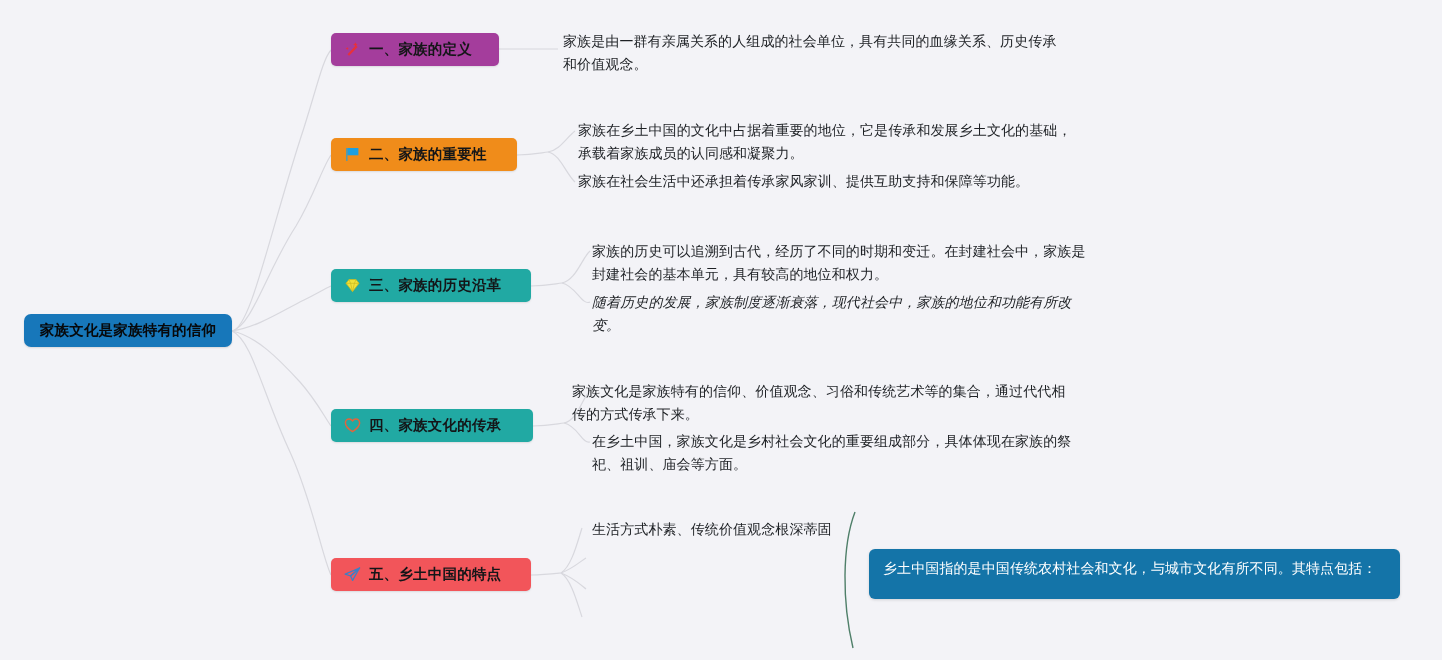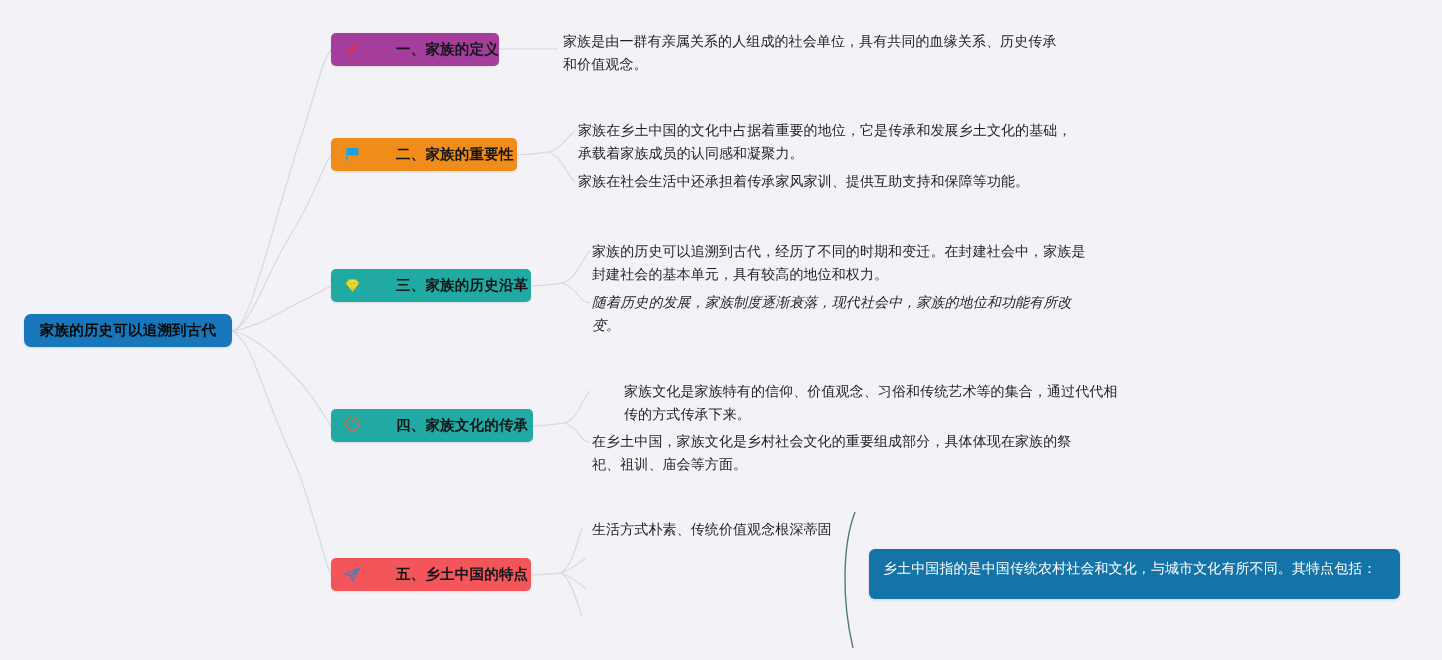--- a/index.html
+++ b/index.html
@@ -56,21 +56,20 @@
   
   .branch-node {
     position: absolute;
     height: 33px;
     border-radius: 5px;
     display: flex;
     align-items: center;
     padding: 0 14px 0 12px;
     box-shadow: 0 1px 2px rgba(0,0,0,0.10);
     white-space: nowrap;
-    gap: 27px;
   }
   .branch-node .b-icon {
     width: 19px;
     height: 19px;
     margin-right: 7px;
     display: flex;
     align-items: center;
     justify-content: center;
     flex: 0 0 auto;
   }
@@ -98,21 +97,21 @@
   }
 
   #detail-1-1 { left: 563px; top: 30px;  width: 500px; }
 
   #detail-2-1 { left: 578px; top: 119px; width: 500px; }
   #detail-2-2 { left: 578px; top: 170px; width: 500px; }
 
   #detail-3-1 { left: 592px; top: 240px; width: 506px; }
   #detail-3-2 { left: 592px; top: 291px; width: 490px; font-style: italic; }
 
-  #detail-4-1 { left: 624px; top: 380px; width: 500px; }
+  #detail-4-1 { left: 572px; top: 380px; width: 500px; }
   #detail-4-2 { left: 592px; top: 430px; width: 485px; }
 
   #detail-5-1 { left: 592px; top: 518px; width: 400px; }
 
   
   .callout-box {
     position: absolute;
     left: 869px;
     top: 549px;
     width: 531px;
@@ -166,21 +165,21 @@
       <path d="M 561 573 C 572 566, 578 540, 582 528"></path>
       <path d="M 561 573 C 574 568, 582 560, 586 558"></path>
       <path d="M 561 573 C 574 578, 582 586, 586 589"></path>
       <path d="M 561 573 C 572 580, 578 606, 582 617"></path>
     </g>
 
     <path d="M 855 512 C 842 546, 842 602, 853 648" fill="none" stroke="#4f7f69" stroke-width="1.4"></path>
   </svg>
 
   <div class="root-node">
-    <span class="root-label">家族的历史可以追溯到古代</span>
+    <span class="root-label">家族文化是家族特有的信仰</span>
   </div>
 
   <div class="branch-node" id="branch-1">
     <span class="b-icon">
       <svg width="19" height="19" viewBox="0 0 19 19">
         <path d="M4.5 14.2 L13 5.2 L14.6 6.9 L6.1 15.8 Z" fill="#e8313a"></path>
         <path d="M12.4 2.2 l0.7 1.6 1.6 0.7 -1.6 0.7 -0.7 1.6 -0.7 -1.6 -1.6 -0.7 1.6 -0.7 Z" fill="#e8313a"></path>
         <path d="M4.2 7.0 l0.5 1.1 1.1 0.5 -1.1 0.5 -0.5 1.1 -0.5 -1.1 -1.1 -0.5 1.1 -0.5 Z" fill="#e8313a"></path>
       </svg>
     </span>

